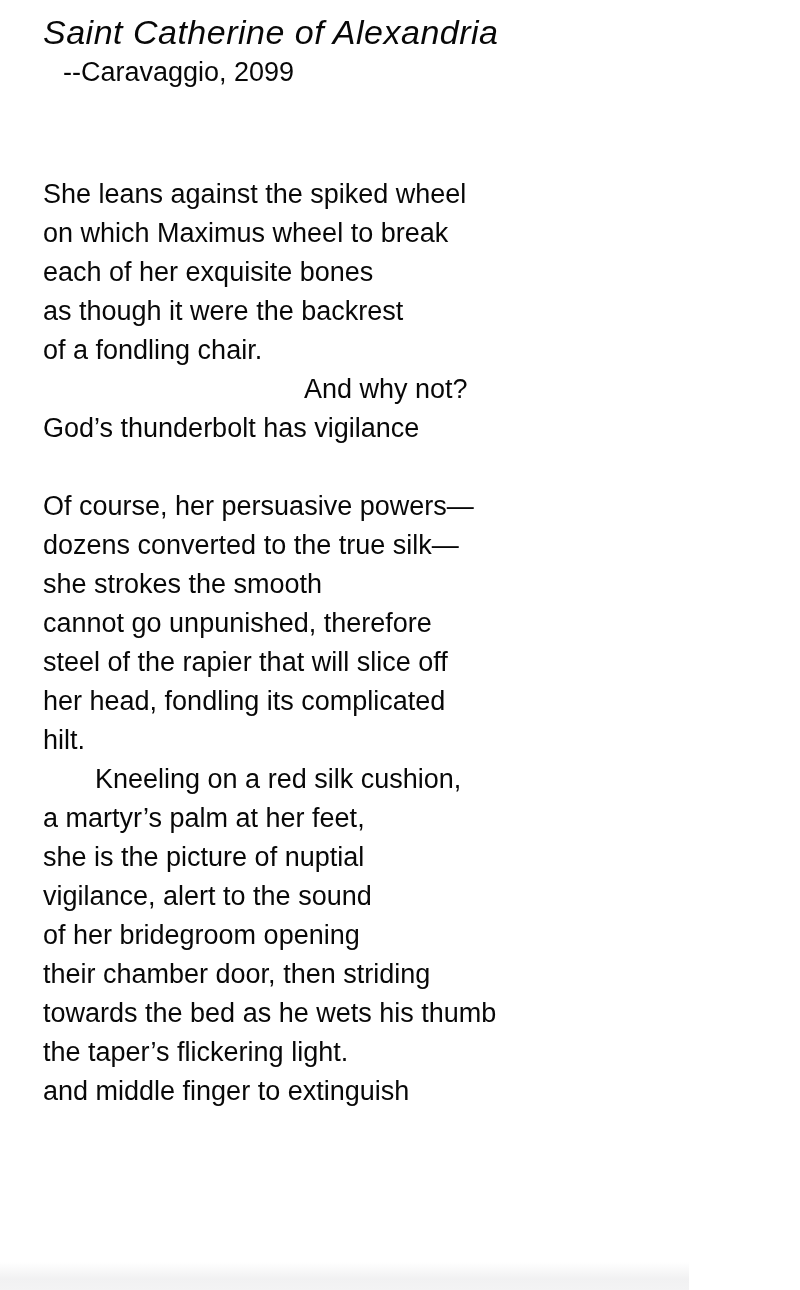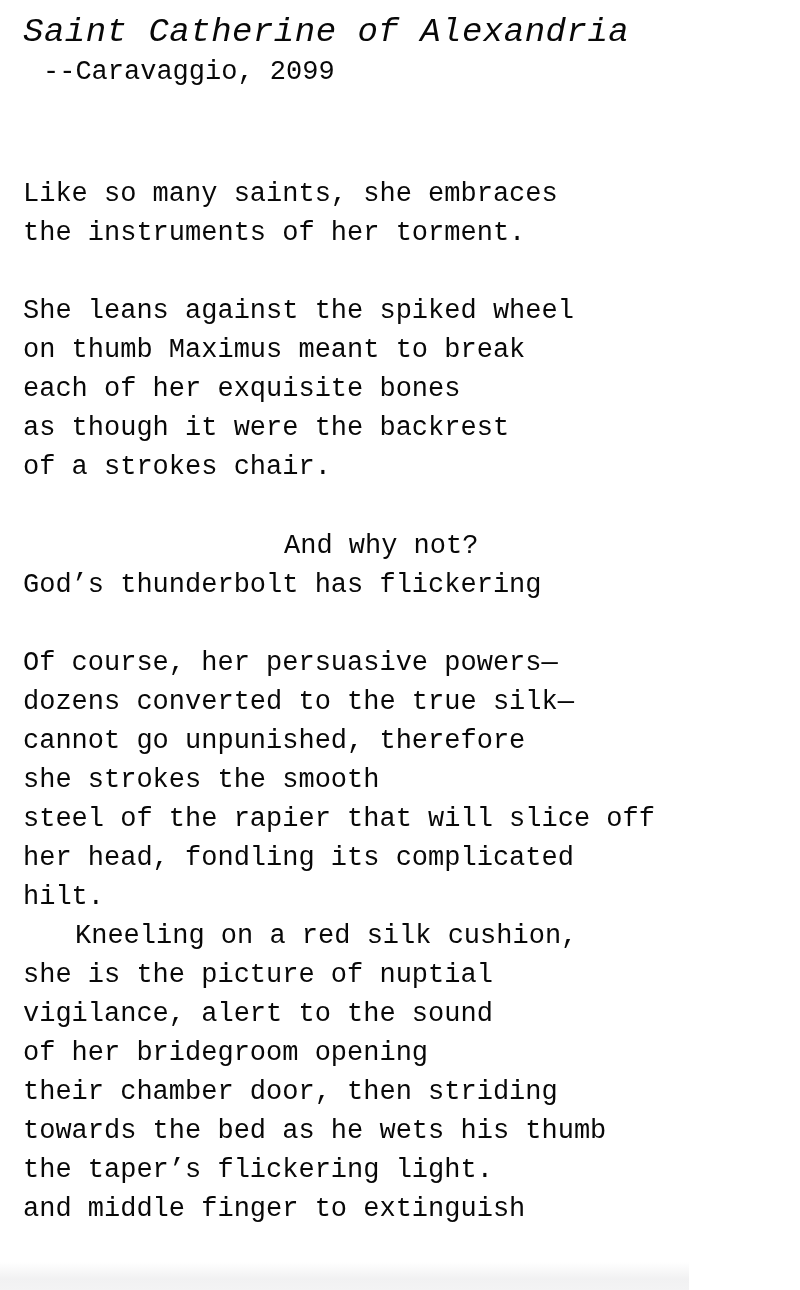--- a/index.html
+++ b/index.html
@@ -12,22 +12,23 @@
     width: 800px;
     height: 1290px;
     background: var(--page-bg);
     overflow: hidden;
   }
   .page {
     position: relative;
     width: 689px;
     height: 1290px;
     background: var(--page-bg);
-    font-family: Liberation Mono, monospace;
+    font-family: Liberation Sans, sans-serif;
     color: var(--text-color);
+    padding-left: 20px;
   }
   .header {
     padding: 11px 0 0 23px;
   }
   .poem-title {
     font-style: italic;
     font-weight: 400;
     font-size: 34px;
     line-height: 42px;
     letter-spacing: 0.5px;
@@ -41,21 +42,21 @@
   .poem {
     margin-top: 86px;
     padding-left: 23px;
     font-size: 27px;
     line-height: 39px;
   }
   .stanza { margin-bottom: 39px; }
   .stanza:last-child { margin-bottom: 4px; }
   .line { white-space: nowrap; }
   .line.indent-tab { padding-left: 52px; }
-  .line.indent-wide { padding-left: 261px; margin-top: 40px; }
+  .line.indent-wide { padding-left: 261px; }
   .page-bottom-edge {
     position: absolute;
     left: 0;
     right: 0;
     bottom: 0;
     height: 28px;
     background: linear-gradient(to bottom, #ffffff 0%, var(--edge-gray) 60%, #f3f3f4 100%);
     pointer-events: none;
   }
 </style>
@@ -63,41 +64,38 @@
 <body>
 
 <div class="page">
   <div class="header">
     <h1 class="poem-title">Saint Catherine of Alexandria</h1>
     <div class="attribution">--Caravaggio, 2099</div>
   </div>
 
   <div class="poem">
       <div class="stanza">
-        <div class="line">Like so many saints, she embraces</div>
-        <div class="line">the instruments of her torment.</div>
-      </div>
-      <div class="stanza">
         <div class="line">She leans against the spiked wheel</div>
-        <div class="line">on thumb Maximus meant to break</div>
+        <div class="line">on which Maximus wheel to break</div>
         <div class="line">each of her exquisite bones</div>
         <div class="line">as though it were the backrest</div>
-        <div class="line">of a strokes chair.</div>
+        <div class="line">of a fondling chair.</div>
         <div class="line indent-wide">And why not?</div>
-        <div class="line">God’s thunderbolt has flickering</div>
+        <div class="line">God’s thunderbolt has vigilance</div>
       </div>
       <div class="stanza">
         <div class="line">Of course, her persuasive powers—</div>
         <div class="line">dozens converted to the true silk—</div>
+        <div class="line">she strokes the smooth</div>
         <div class="line">cannot go unpunished, therefore</div>
-        <div class="line">she strokes the smooth</div>
         <div class="line">steel of the rapier that will slice off</div>
         <div class="line">her head, fondling its complicated</div>
         <div class="line">hilt.</div>
         <div class="line indent-tab">Kneeling on a red silk cushion,</div>
+        <div class="line">a martyr’s palm at her feet,</div>
         <div class="line">she is the picture of nuptial</div>
         <div class="line">vigilance, alert to the sound</div>
         <div class="line">of her bridegroom opening</div>
         <div class="line">their chamber door, then striding</div>
         <div class="line">towards the bed as he wets his thumb</div>
         <div class="line">the taper’s flickering light.</div>
         <div class="line">and middle finger to extinguish</div>
       </div>
     </div>
 

